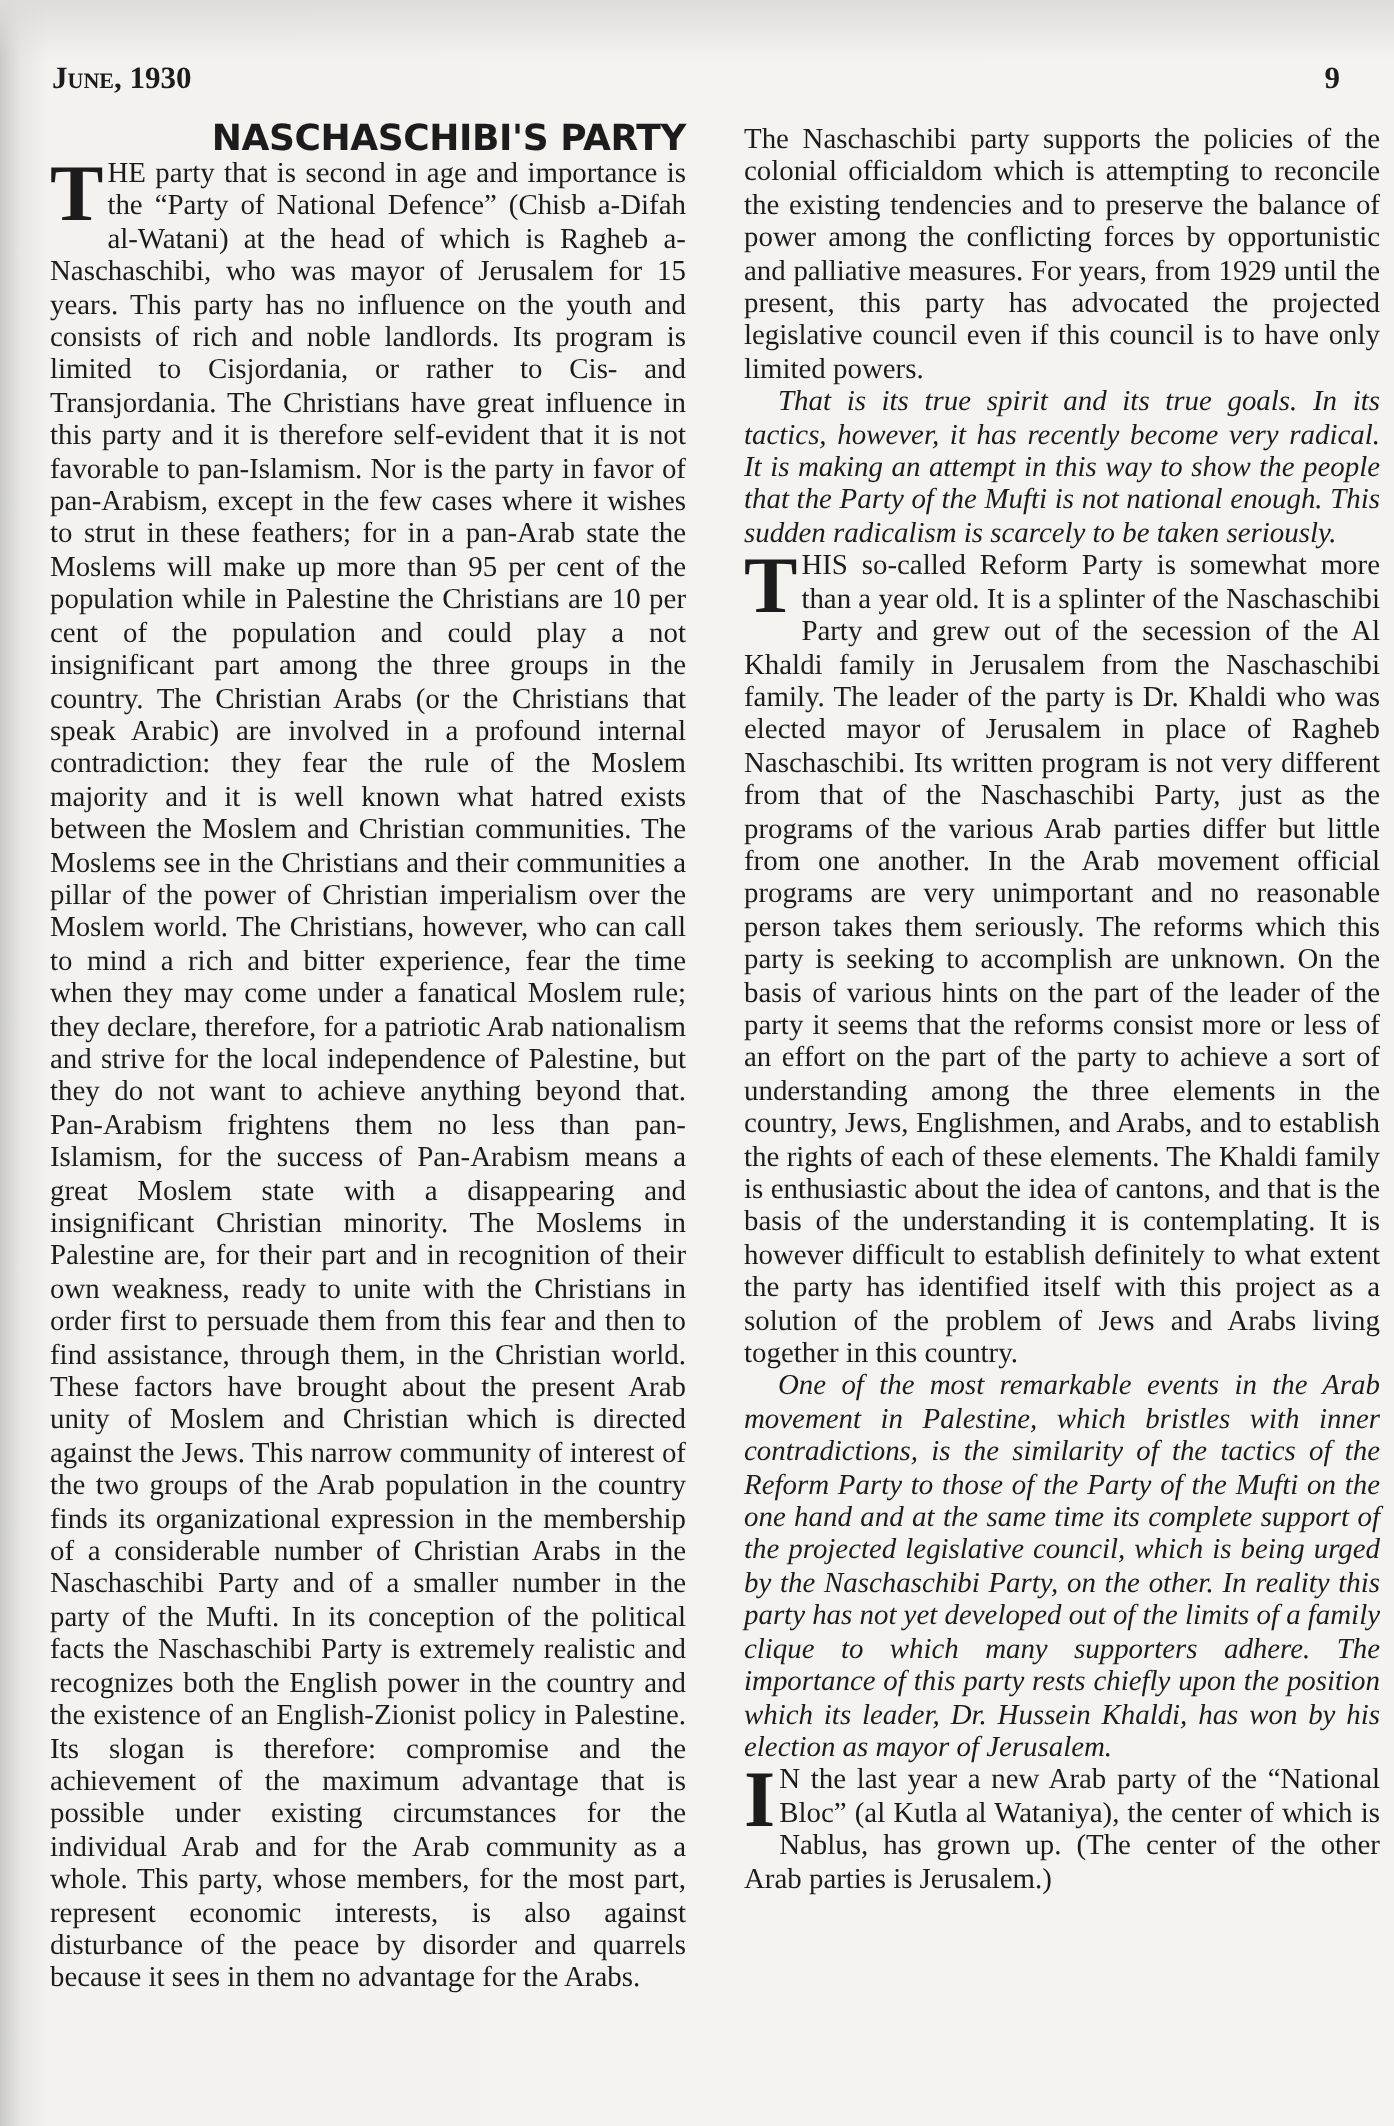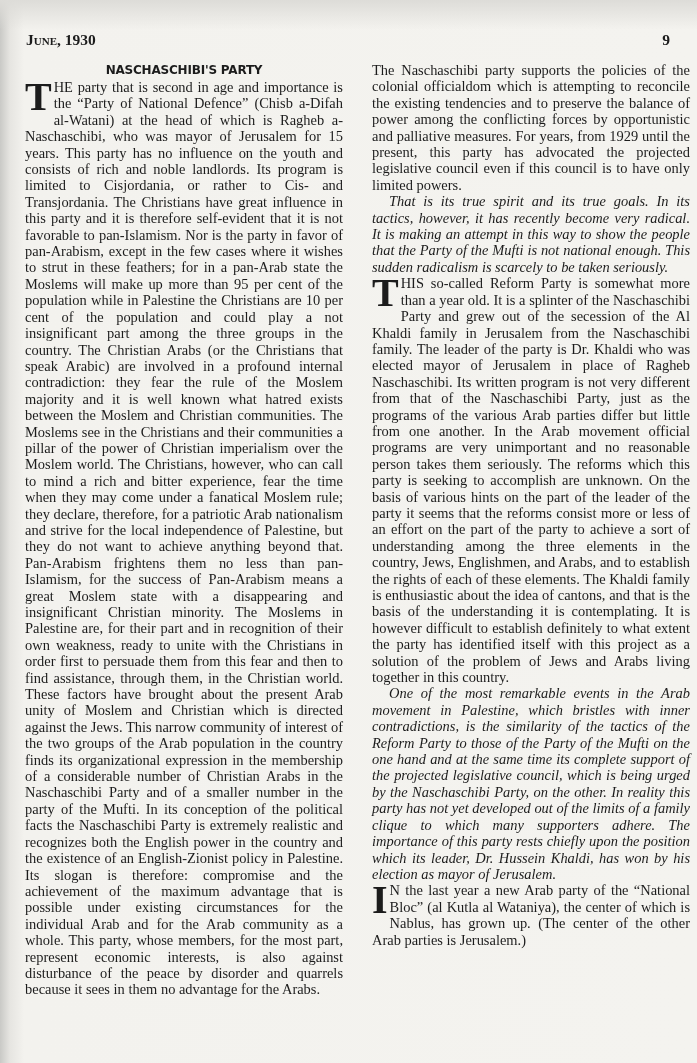--- a/index.html
+++ b/index.html
@@ -30,22 +30,22 @@
   .sc { font-variant: small-caps; text-align: right; }
   .col {
     position: absolute; top: 62px; width: 318px;
     font-size: 14.45px; line-height: 16.4px;
     text-align: justify; hyphens: manual;
   }
   .col.left { left: 25px; }
   .col.right { left: 372px; }
   .heading {
     font-family: "DejaVu Sans", "Liberation Sans", sans-serif;
-    font-weight: bold; font-size: 12px; letter-spacing: -0.2px;
-    line-height: 16px; margin: 0 0 1px 0; text-align: center;
+    font-weight: bold; font-size: 18px; letter-spacing: -0.2px;
+    line-height: 16px; margin: 0 0 1px 0; text-align: right;
   }
   .heading.spaced { margin-top: 7px; }
   p { margin: 0; }
   p.indent { text-indent: 17px; font-style: italic; }
   .dropcap {
     float: left; font-size: 40px; line-height: 30px;
     margin: 2px 2px 0 0; font-weight: bold; font-family: "Liberation Serif", serif;
     padding-top: 1px;
   }
 </style>

